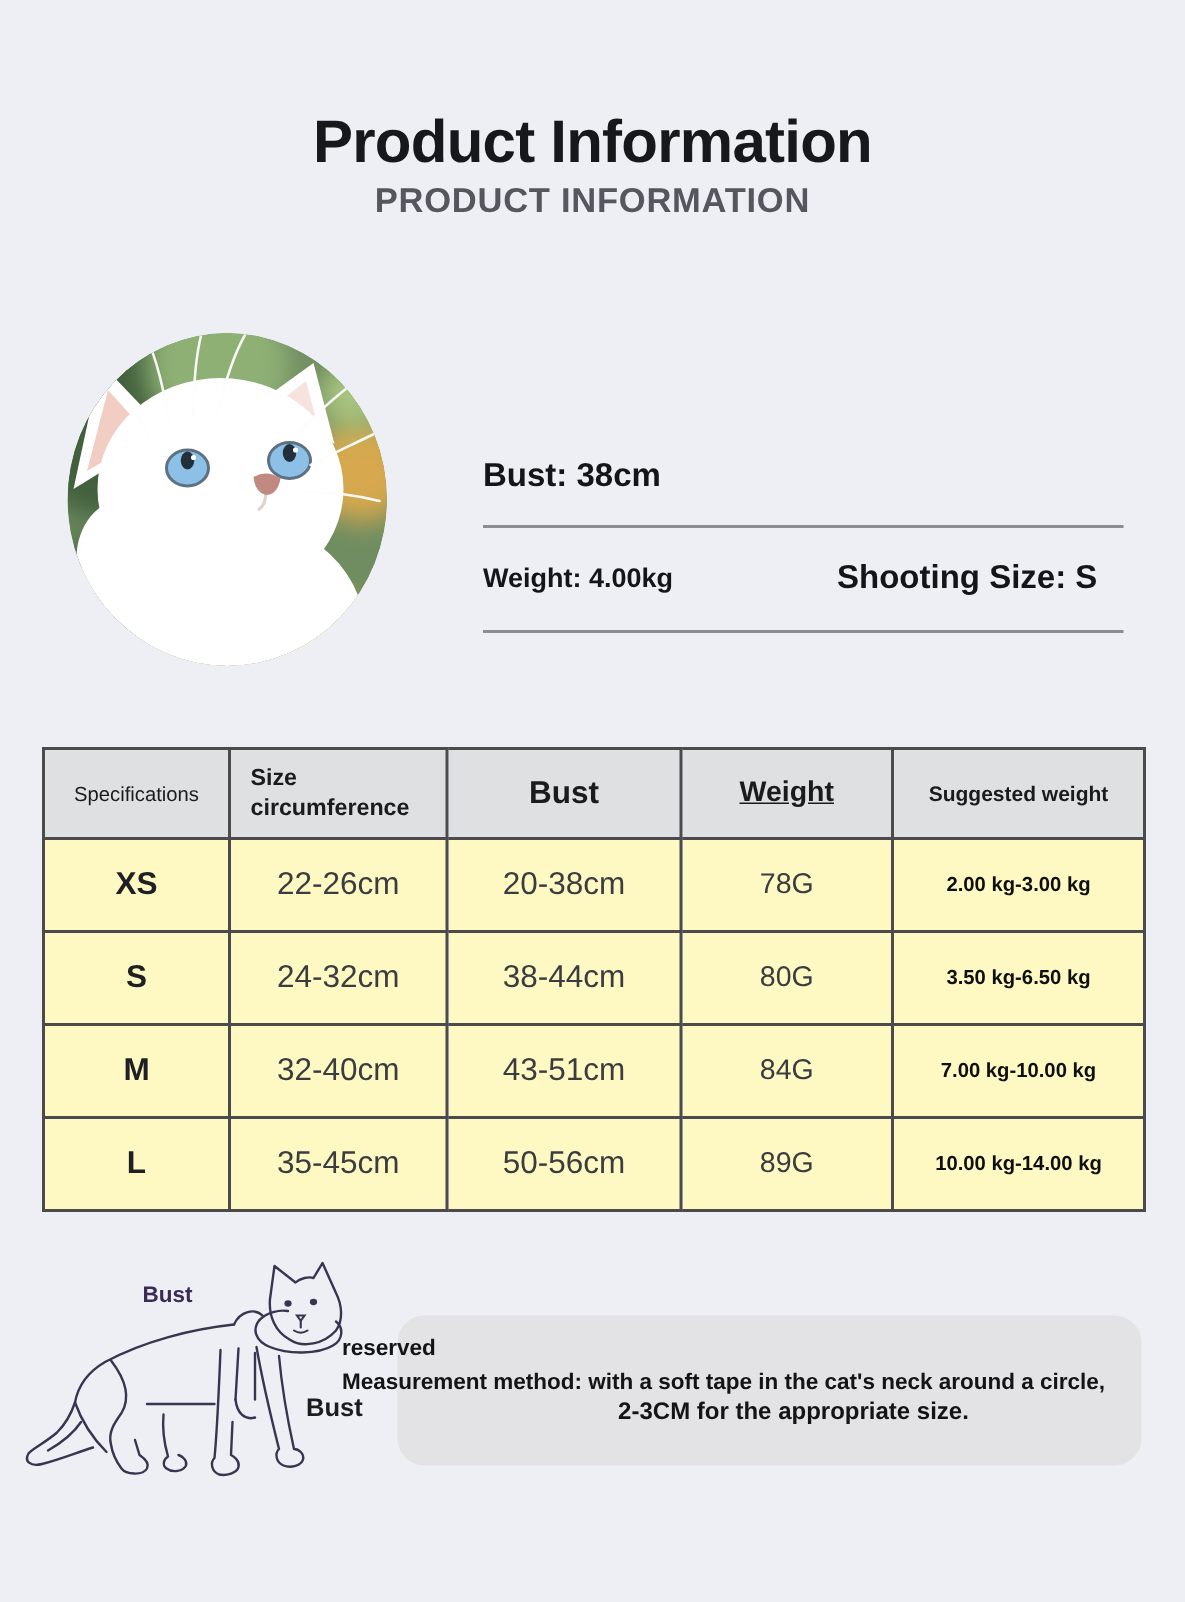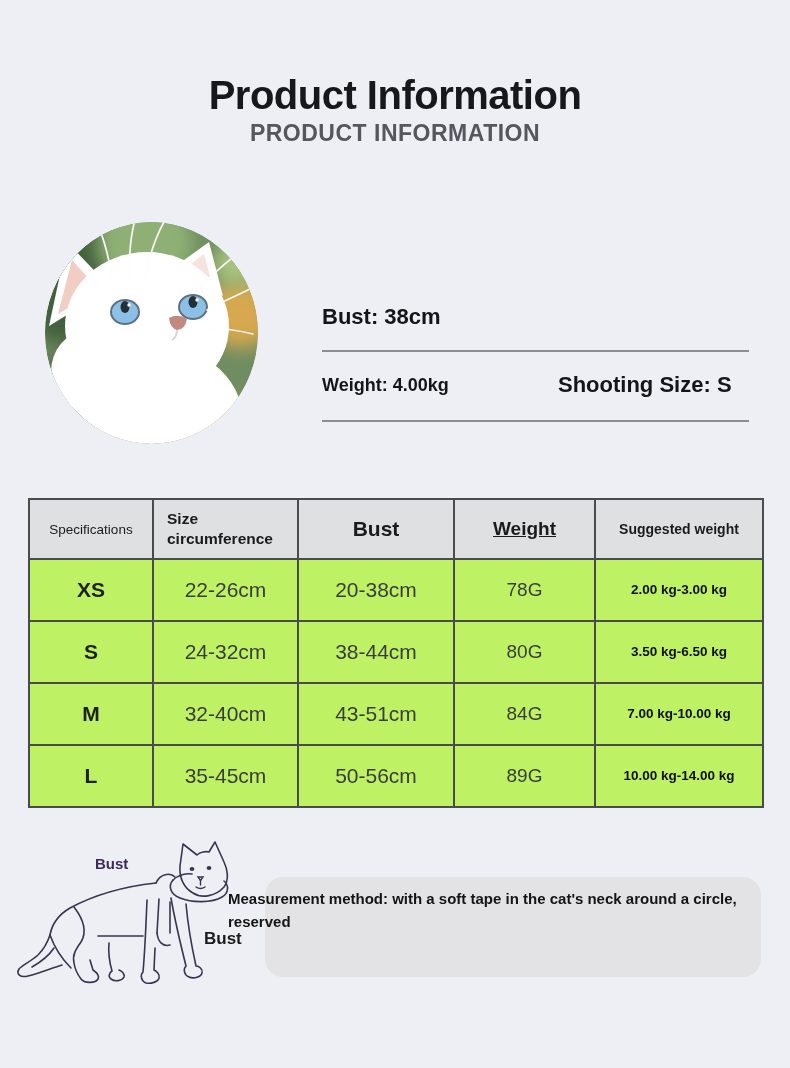--- a/index.html
+++ b/index.html
@@ -42,21 +42,21 @@
   .size-table th,.size-table td{border:2px solid #4b4b4e;overflow:hidden;}
   .size-table thead tr{height:60px;}
   .size-table tbody tr{height:62px;}
   .size-table th{background:#dfe0e2;color:#1b1b1d;text-align:center;vertical-align:middle;}
   .h-spec{font-size:13.5px;font-weight:400;}
   .h-neck{font-size:15.5px;font-weight:700;text-align:left !important;
     padding-left:13px;line-height:1.3;}
   .h-bust{font-size:21px;font-weight:700;}
   .h-weight{font-size:19px;font-weight:700;text-decoration:underline;}
   .h-sugg{font-size:14px;font-weight:700;}
-  .size-table td{background:#bef264;text-align:center;vertical-align:middle;}
+  .size-table td{background:#fef9c3;text-align:center;vertical-align:middle;}
   .c-size{font-size:21px;font-weight:700;color:#1f2023;}
   .c-neck,.c-bust{font-size:21px;font-weight:400;color:#3b3c3f;}
   .c-weight{font-size:19px;font-weight:400;color:#3b3c3f;}
   .c-sugg{font-size:13.5px;font-weight:700;color:#0f0f10;
     padding:16px 20px;line-height:1.4;}
 
   
   .cat-line{position:absolute;left:10px;top:836px;width:255px;height:172px;}
   .bust-top{position:absolute;left:95px;top:855px;
     font-size:15px;font-weight:700;color:#3b2b56;}
@@ -231,17 +231,18 @@
       <path d="M 190.5 44.5 L 190.5 49"></path>
       <path d="M 186 51 q 4.5 3 9 0"></path>
     </g>
   </svg>
 
   <span class="bust-top">Bust</span>
   <span class="bust-bottom">Bust</span>
 
   <div class="note-box"></div>
   <div class="note-lines">
+    <div>reserved</div>
     <div>Measurement method: with a soft tape in the cat's neck around a circle,</div>
-    <div>reserved</div>
   </div>
+  <div class="note-emph">2-3CM for the appropriate size.</div>
 
 </div>
 
 </body></html>

